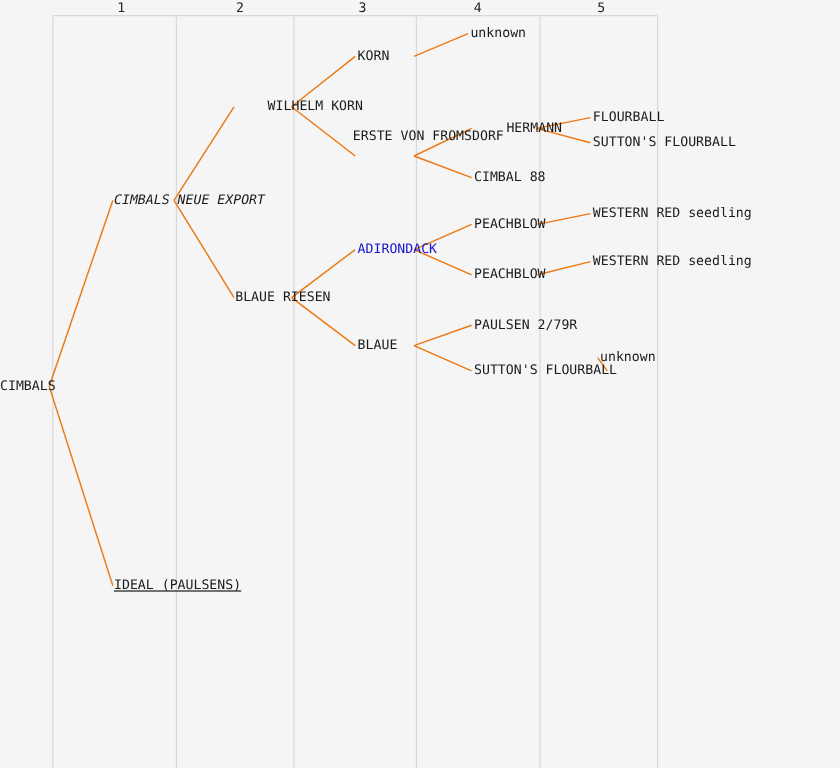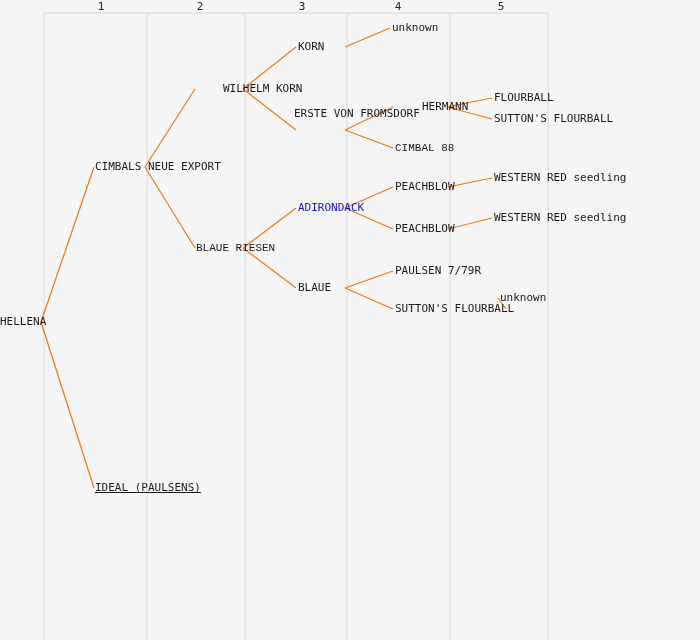--- a/index.html
+++ b/index.html
@@ -73,34 +73,34 @@
       <line x1="447" y1="107" x2="492" y2="119" stroke="#ee7711" stroke-width="1.2"></line>
       <line x1="448" y1="187" x2="492" y2="178" stroke="#ee7711" stroke-width="1.2"></line>
       <line x1="448" y1="229" x2="492" y2="218" stroke="#ee7711" stroke-width="1.2"></line>
       <line x1="506" y1="309" x2="498" y2="298" stroke="#ee7711" stroke-width="1.2"></line>
     </svg>
 <div class="gen-header" style="left: 81px; top: 0px; width: 40px;">1</div>
     <div class="gen-header" style="left: 180px; top: 0px; width: 40px;">2</div>
     <div class="gen-header" style="left: 282px; top: 0px; width: 40px;">3</div>
     <div class="gen-header" style="left: 378px; top: 0px; width: 40px;">4</div>
     <div class="gen-header" style="left: 481px; top: 0px; width: 40px;">5</div>
-    <div class="node-label" style="left: 0px; top: 316px; color: rgb(26, 26, 26);">HELLENA</div>
-    <div class="node-label" style="left: 95px; top: 161px; color: rgb(26, 26, 26);">CIMBALS NEUE EXPORT</div>
+    <div class="node-label" style="left: 0px; top: 316px; color: rgb(26, 26, 26);">CIMBALS</div>
+    <div class="node-label" style="left: 95px; top: 161px; color: rgb(26, 26, 26); font-style: italic;">CIMBALS NEUE EXPORT</div>
     <div class="node-label" style="left: 95px; top: 482px; color: rgb(26, 26, 26); text-decoration: underline;">IDEAL (PAULSENS)</div>
     <div class="node-label" style="left: 196px; top: 83px; color: rgb(26, 26, 26); margin-left: 27px;">WILHELM KORN</div>
-    <div class="node-label" style="left: 196px; top: 242px; color: rgb(26, 26, 26); font-family: Liberation Mono, monospace;">BLAUE RIESEN</div>
+    <div class="node-label" style="left: 196px; top: 242px; color: rgb(26, 26, 26);">BLAUE RIESEN</div>
     <div class="node-label" style="left: 298px; top: 41px; color: rgb(26, 26, 26);">KORN</div>
     <div class="node-label" style="left: 294px; top: 108px; color: rgb(26, 26, 26);">ERSTE VON FROMSDORF</div>
     <div class="node-label highlight" style="left: 298px; top: 202px; color: rgb(20, 20, 204);">ADIRONDACK</div>
     <div class="node-label" style="left: 298px; top: 282px; color: rgb(26, 26, 26);">BLAUE</div>
     <div class="node-label" style="left: 392px; top: 22px; color: rgb(26, 26, 26);">unknown</div>
     <div class="node-label" style="left: 395px; top: 101px; color: rgb(26, 26, 26); padding-left: 27px;">HERMANN</div>
-    <div class="node-label" style="left: 395px; top: 142px; color: rgb(26, 26, 26); font-family: Liberation Mono, monospace;">CIMBAL 88</div>
+    <div class="node-label" style="left: 395px; top: 142px; color: rgb(26, 26, 26);">CIMBAL 88</div>
     <div class="node-label" style="left: 395px; top: 181px; color: rgb(26, 26, 26);">PEACHBLOW</div>
     <div class="node-label" style="left: 395px; top: 223px; color: rgb(26, 26, 26);">PEACHBLOW</div>
-    <div class="node-label" style="left: 395px; top: 265px; color: rgb(26, 26, 26);">PAULSEN 7/79R</div>
+    <div class="node-label" style="left: 395px; top: 265px; color: rgb(26, 26, 26);">PAULSEN 2/79R</div>
     <div class="node-label" style="left: 395px; top: 303px; color: rgb(26, 26, 26);">SUTTON'S FLOURBALL</div>
     <div class="node-label" style="left: 494px; top: 92px; color: rgb(26, 26, 26);">FLOURBALL</div>
     <div class="node-label" style="left: 494px; top: 113px; color: rgb(26, 26, 26);">SUTTON'S FLOURBALL</div>
     <div class="node-label" style="left: 494px; top: 172px; color: rgb(26, 26, 26);">WESTERN RED seedling</div>
     <div class="node-label" style="left: 494px; top: 212px; color: rgb(26, 26, 26);">WESTERN RED seedling</div>
     <div class="node-label" style="left: 500px; top: 292px; color: rgb(26, 26, 26);">unknown</div>
   </div>
 
 </body></html>

